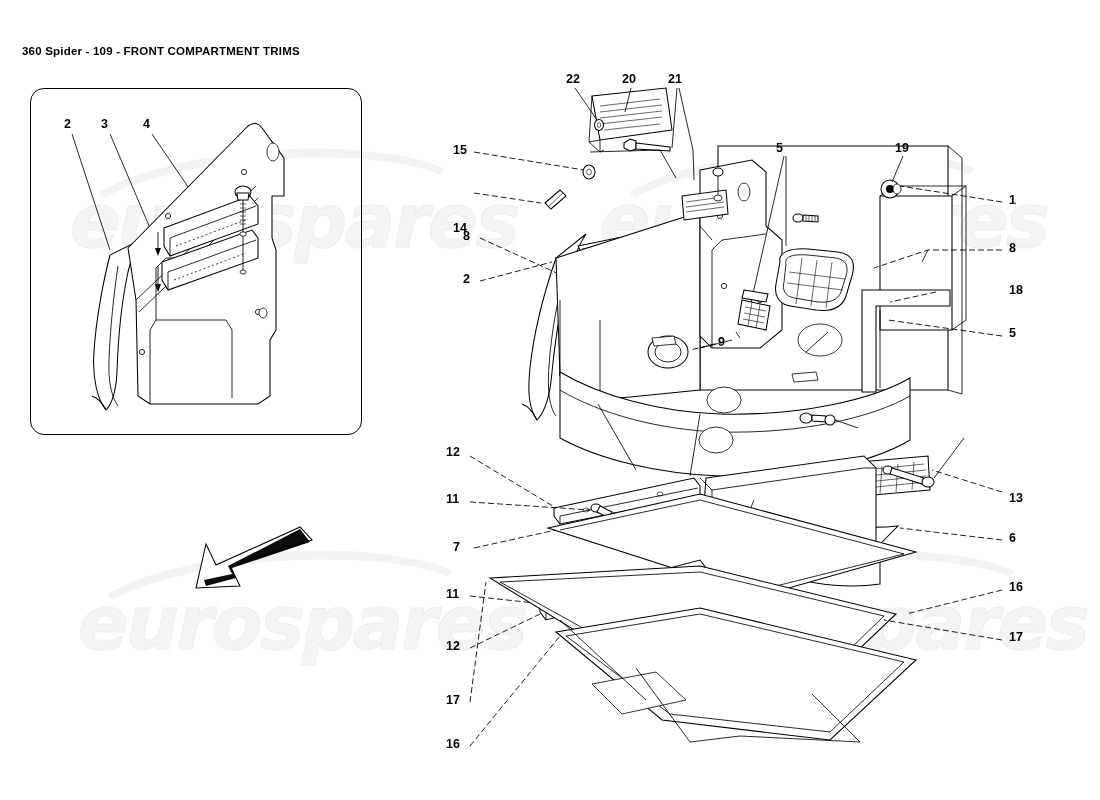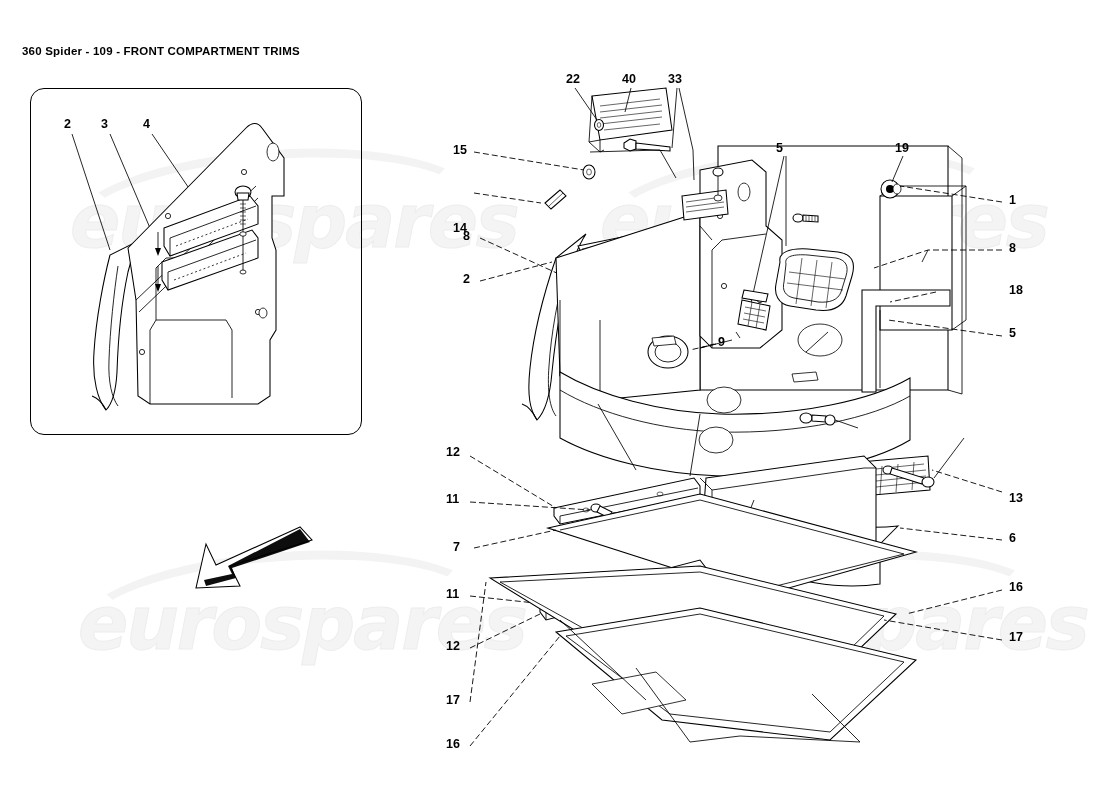--- a/index.html
+++ b/index.html
@@ -405,22 +405,22 @@
   </svg>
 
   <div>
     <div class="callout" style="left:64px;top:118px;">2</div>
     <div class="callout" style="left:101px;top:118px;">3</div>
     <div class="callout" style="left:143px;top:118px;">4</div>
   </div>
 
   <div>
     <div class="callout" style="left:566px;top:73px;">22</div>
-    <div class="callout" style="left:622px;top:73px;">40</div>
-    <div class="callout" style="left:668px;top:73px;">33</div>
+    <div class="callout" style="left:622px;top:73px;">20</div>
+    <div class="callout" style="left:668px;top:73px;">21</div>
   </div>
 
   <div>
     <div class="callout" style="left:453px;top:144px;">15</div>
     <div class="callout" style="left:453px;top:178px;margin-top:44px;">14</div>
     <div class="callout" style="left:463px;top:230px;">8</div>
     <div class="callout" style="left:463px;top:273px;">2</div>
     <div class="callout" style="left:446px;top:446px;">12</div>
     <div class="callout" style="left:446px;top:493px;">11</div>
     <div class="callout" style="left:453px;top:541px;">7</div>

